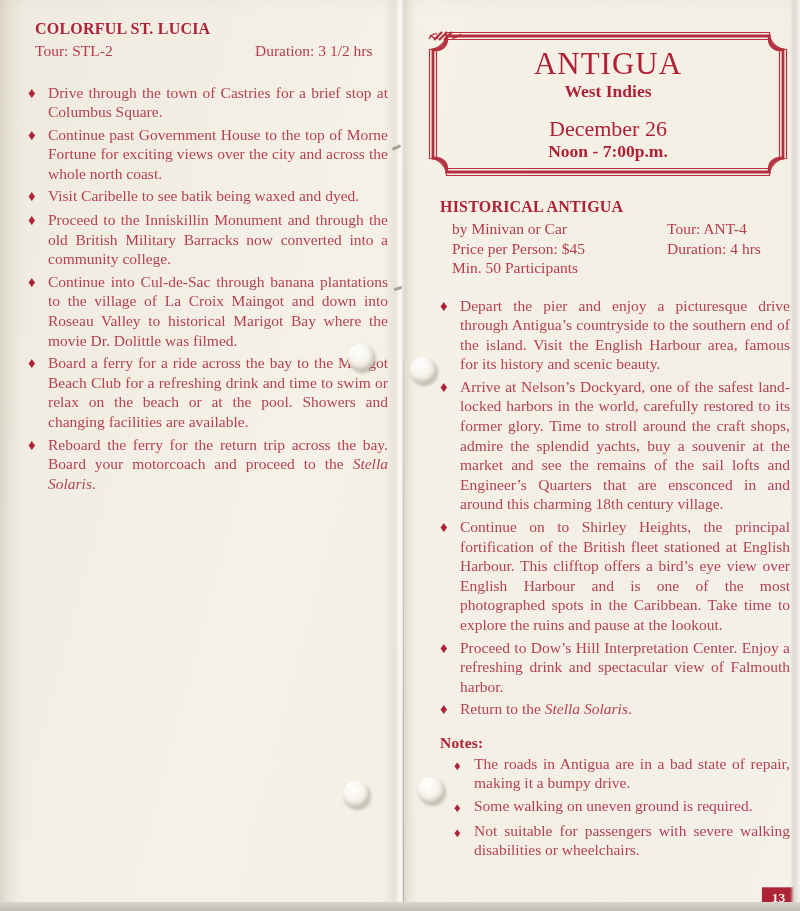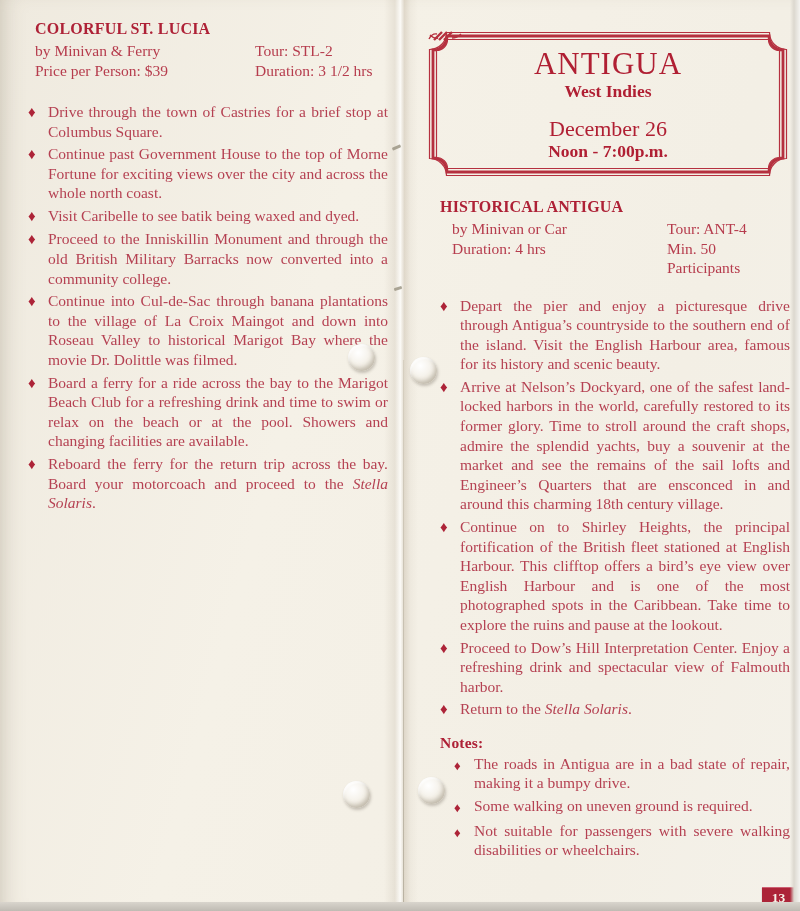--- a/index.html
+++ b/index.html
@@ -82,23 +82,21 @@
 <div class="scan">
 
   <div class="spine"></div>
   <div class="crease"></div>
   <div class="staple s1"></div>
   <div class="staple s2"></div>
 
   <div class="page-left">
     <h2 class="red-heading">COLORFUL ST. LUCIA</h2>
     <div class="info-grid">
-      <span>by Minivan &amp; Ferry</span>
       <span>Tour: STL-2</span>
-      <span>Price per Person: $39</span>
       <span>Duration: 3 1/2 hrs</span>
     </div>
     <ul class="bullets">
         <li>
           <span class="diamond">♦</span>
           <span class="bullet-text"><span>Drive through the town of Castries for a brief stop at Columbus Square.</span></span>
         </li>
         <li>
           <span class="diamond">♦</span>
           <span class="bullet-text"><span>Continue past Government House to the top of Morne Fortune for exciting views over the city and across the whole north coast.</span></span>
@@ -145,20 +143,21 @@
         <div class="banner-date">December 26</div>
         <div class="banner-time">Noon - 7:00p.m.</div>
       </div>
     </div>
 
     <div class="tour-block">
       <h2 class="red-heading">HISTORICAL ANTIGUA</h2>
       <div class="info-grid">
         <span>by Minivan or Car</span>
         <span>Tour: ANT-4</span>
+        <span>Price per Person: $45</span>
         <span>Duration: 4 hrs</span>
         <span>Min. 50 Participants</span>
         <span></span>
       </div>
     </div>
 
     <ul class="bullets">
         <li>
           <span class="diamond">♦</span>
           <span class="bullet-text"><span>Depart the pier and enjoy a picturesque drive through Antigua’s countryside to the southern end of the island. Visit the English Harbour area, famous for its history and scenic beauty.</span></span>

